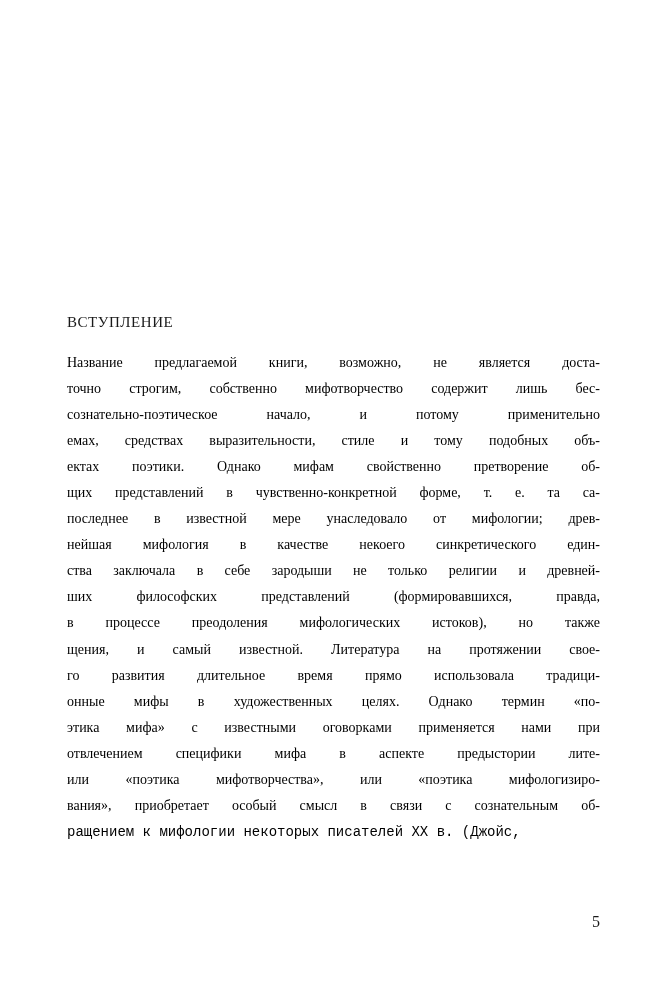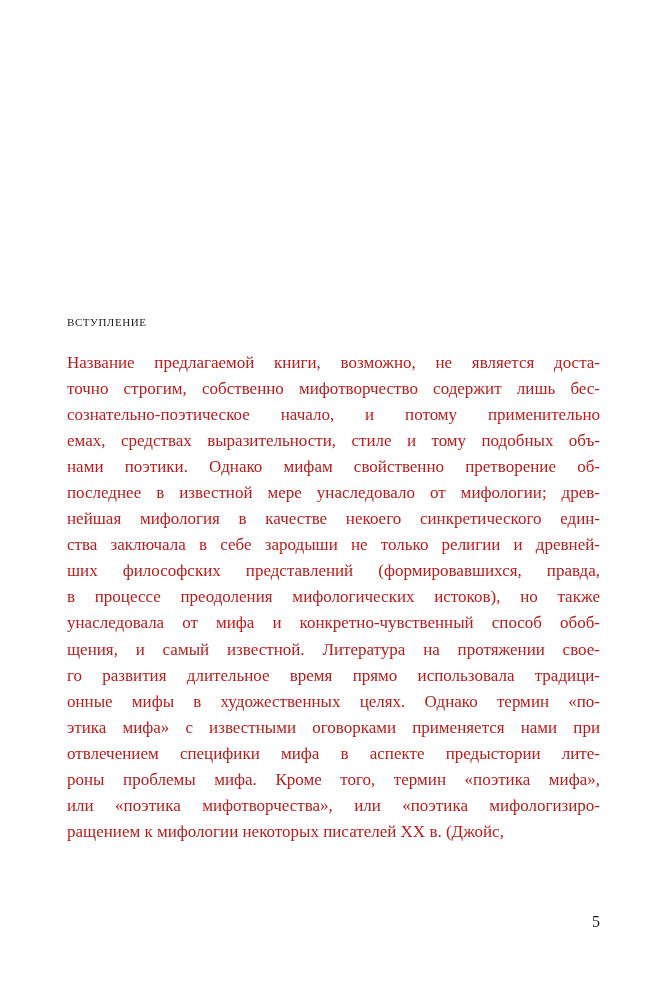--- a/index.html
+++ b/index.html
@@ -26,46 +26,47 @@
 
   
   .text-block {
     position: absolute;
     left: 67px;
     top: 312px;
     width: 533px;
   }
 
   .chapter-heading {
-    font-size: 11px;
+    font-size: 15px;
     line-height: 20px;
     font-weight: normal;
     letter-spacing: 0.55px;
     color: #1a1a1a;
     margin: 0 0 18px 0;
     white-space: nowrap;
   }
 
   .body-copy {
     margin: 0;
-    font-size: 17px;
+    font-size: 14px;
     line-height: 26.05px;
-    color: #b91c1c;
+    color: #000000;
     text-align: justify;
   }
 
   
   .ln {
     display: block;
     text-align: justify;
     text-align-last: justify;
     white-space: pre;
   }
   .ln.last {
     text-align-last: left;
+    font-family: Liberation Mono, monospace;
   }
 
   .folio {
     position: absolute;
     left: 0;
     top: 912px;
     width: 600px;
     text-align: right;
     font-size: 16px;
     line-height: 20px;
@@ -78,33 +79,33 @@
 <div class="page">
 
   <div class="text-block">
     <h1 class="chapter-heading">ВСТУПЛЕНИЕ</h1>
 
     <p class="body-copy">
         <span class="ln">Название предлагаемой книги, возможно, не является доста-</span>
         <span class="ln">точно строгим, собственно мифотворчество содержит лишь бес-</span>
         <span class="ln">сознательно-поэтическое начало, и потому применительно</span>
         <span class="ln">емах, средствах выразительности, стиле и тому подобных объ-</span>
-        <span class="ln">нами поэтики. Однако мифам свойственно претворение об-</span>
+        <span class="ln">ектах поэтики. Однако мифам свойственно претворение об-</span>
+        <span class="ln">щих представлений в чувственно-конкретной форме, т. е. та са-</span>
         <span class="ln">последнее в известной мере унаследовало от мифологии; древ-</span>
         <span class="ln">нейшая мифология в качестве некоего синкретического един-</span>
         <span class="ln">ства заключала в себе зародыши не только религии и древней-</span>
         <span class="ln">ших философских представлений (формировавшихся, правда,</span>
         <span class="ln">в процессе преодоления мифологических истоков), но также</span>
-        <span class="ln">унаследовала от мифа и конкретно-чувственный способ обоб-</span>
         <span class="ln">щения, и самый известной. Литература на протяжении свое-</span>
         <span class="ln">го развития длительное время прямо использовала традици-</span>
         <span class="ln">онные мифы в художественных целях. Однако термин «по-</span>
         <span class="ln">этика мифа» с известными оговорками применяется нами при</span>
         <span class="ln">отвлечением специфики мифа в аспекте предыстории лите-</span>
-        <span class="ln">роны проблемы мифа. Кроме того, термин «поэтика мифа»,</span>
         <span class="ln">или «поэтика мифотворчества», или «поэтика мифологизиро-</span>
+        <span class="ln">вания», приобретает особый смысл в связи с сознательным об-</span>
         <span class="ln last">ращением к мифологии некоторых писателей XX в. (Джойс,</span>
       </p>
   </div>
 
   <div class="folio">5</div>
 
 </div>
 
 </body></html>

